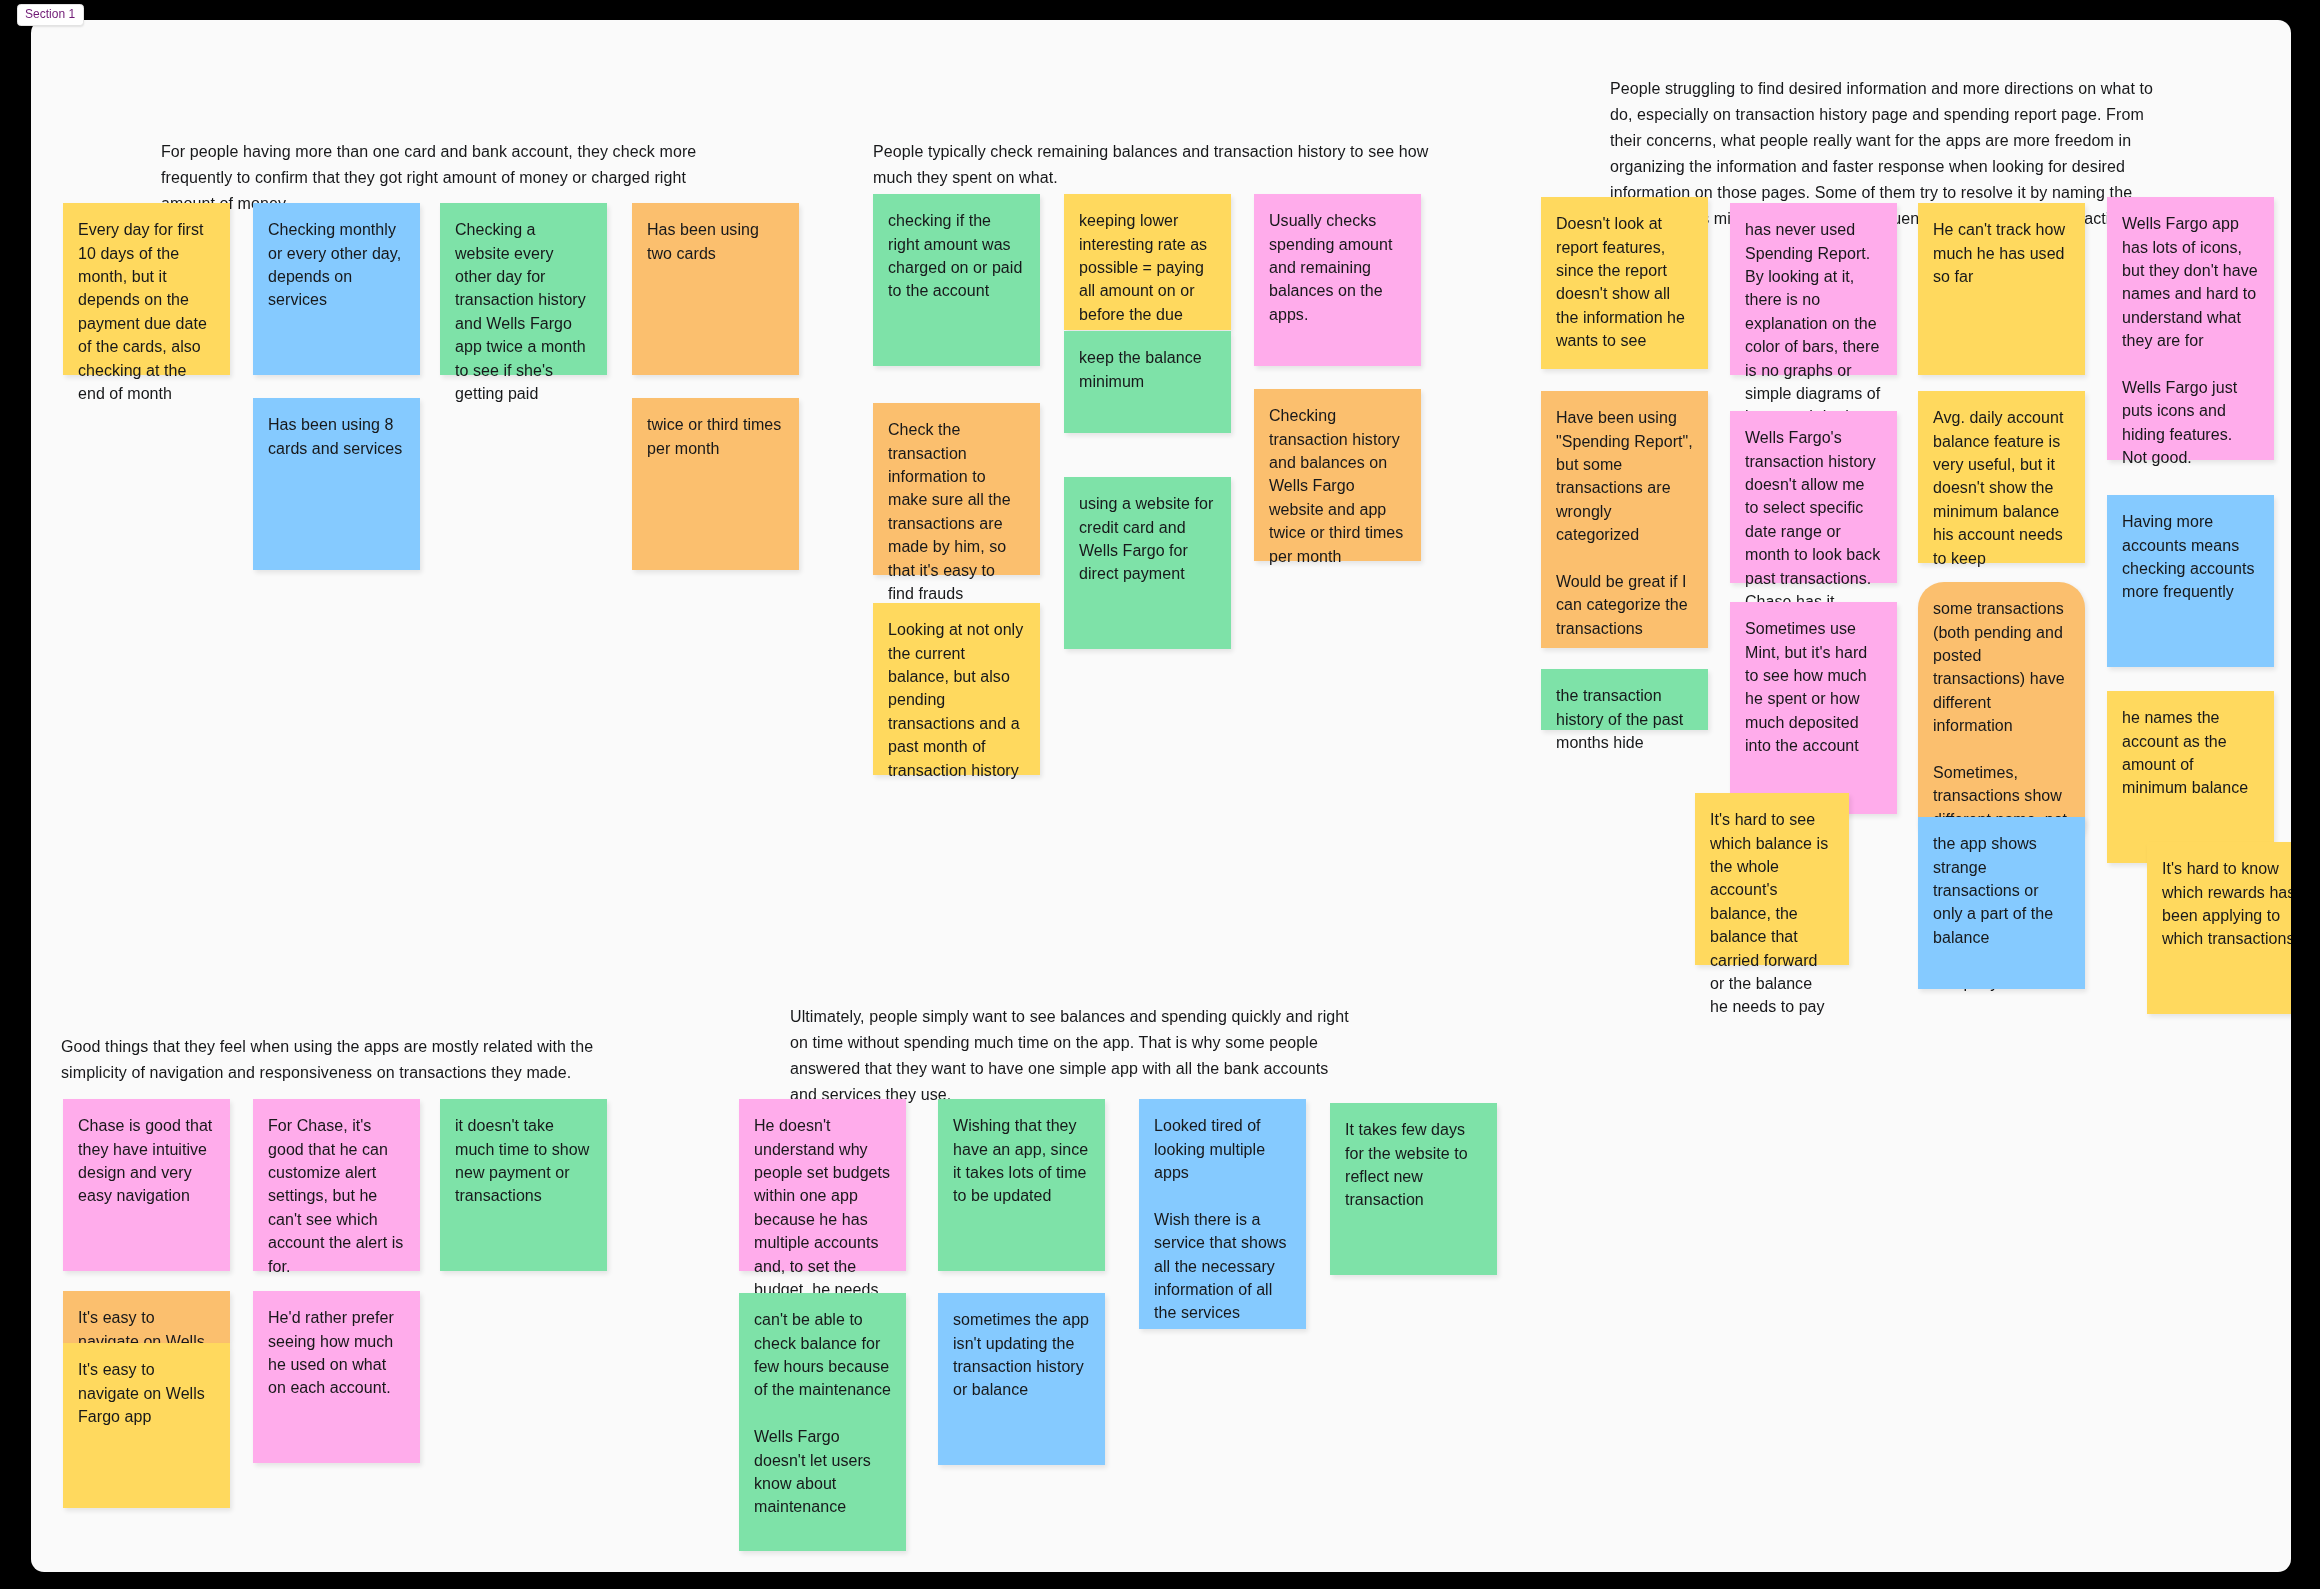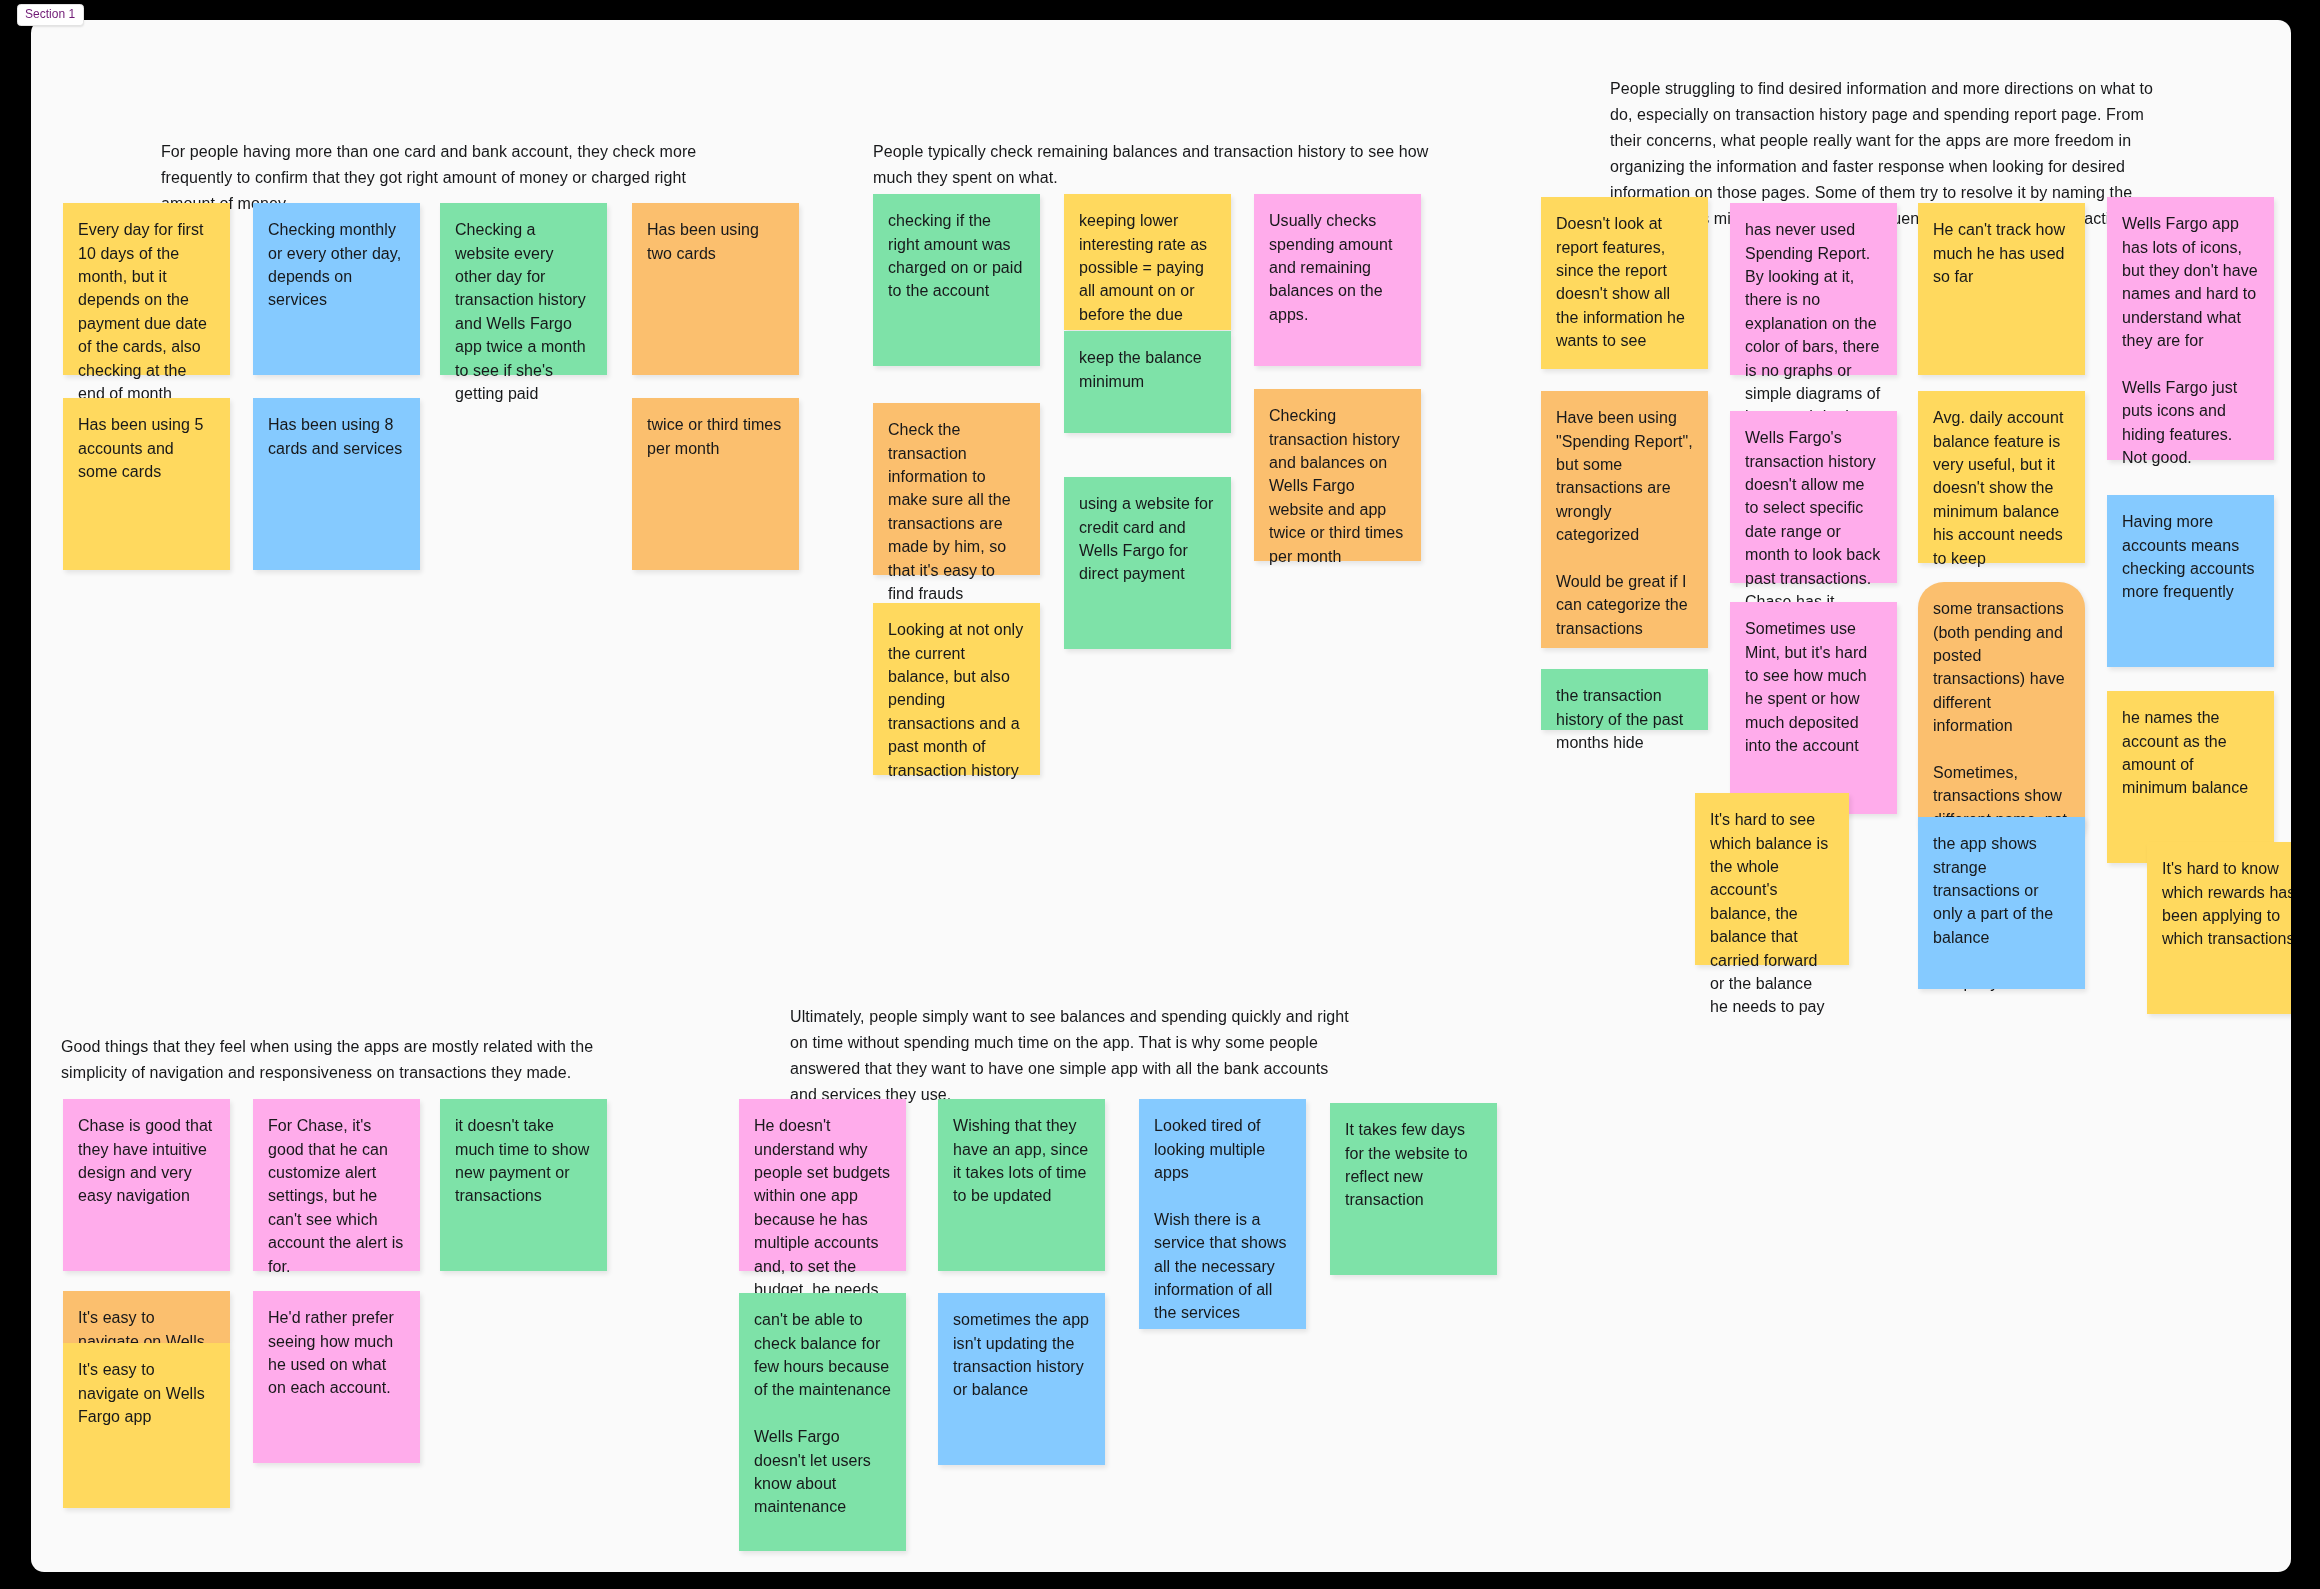--- a/index.html
+++ b/index.html
@@ -49,21 +49,20 @@
 
   <div class="para" style="left:30px;top:1014px;width:547px;">Good things that they feel when using the apps are mostly related with the simplicity of navigation and responsiveness on transactions they made.</div>
 
   <div class="para" style="left:759px;top:984px;width:566px;">Ultimately, people simply want to see balances and spending quickly and right on time without spending much time on the app. That is why some people answered that they want to have one simple app with all the bank accounts and services they use.</div>
 
   <div class="note c-yellow" style="left:32px;top:183px;width:167px;height:172px;">Every day for first 10 days of the month, but it depends on the payment due date of the cards, also checking at the end of month</div>
   <div class="note c-blue" style="left:222px;top:183px;width:167px;height:172px;">Checking monthly or every other day, depends on services</div>
   <div class="note c-green" style="left:409px;top:183px;width:167px;height:172px;">Checking a website every other day for transaction history and Wells Fargo app twice a month to see if she's getting paid</div>
   <div class="note c-orange" style="left:601px;top:183px;width:167px;height:172px;">Has been using two cards</div>
 
-  <div class="note c-yellow" style="left:32px;top:378px;width:167px;height:172px;">Has been using 5 accounts and some cards</div>
   <div class="note c-blue" style="left:222px;top:378px;width:167px;height:172px;">Has been using 8 cards and services</div>
   <div class="note c-orange" style="left:601px;top:378px;width:167px;height:172px;">twice or third times per month</div>
 
   <div class="note c-green" style="left:842px;top:174px;width:167px;height:172px;">checking if the right amount was charged on or paid to the account</div>
   <div class="note c-yellow" style="left:1033px;top:174px;width:167px;height:136px;">keeping lower interesting rate as possible = paying all amount on or before the due date</div>
   <div class="note c-green" style="left:1033px;top:311px;width:167px;height:102px;">keep the balance minimum</div>
   <div class="note c-pink" style="left:1223px;top:174px;width:167px;height:172px;">Usually checks spending amount and remaining balances on the apps.</div>
 
   <div class="note c-orange" style="left:842px;top:383px;width:167px;height:172px;">Check the transaction information to make sure all the transactions are made by him, so that it's easy to find frauds</div>
   <div class="note c-green" style="left:1033px;top:457px;width:167px;height:172px;">using a website for credit card and Wells Fargo for direct payment</div>

